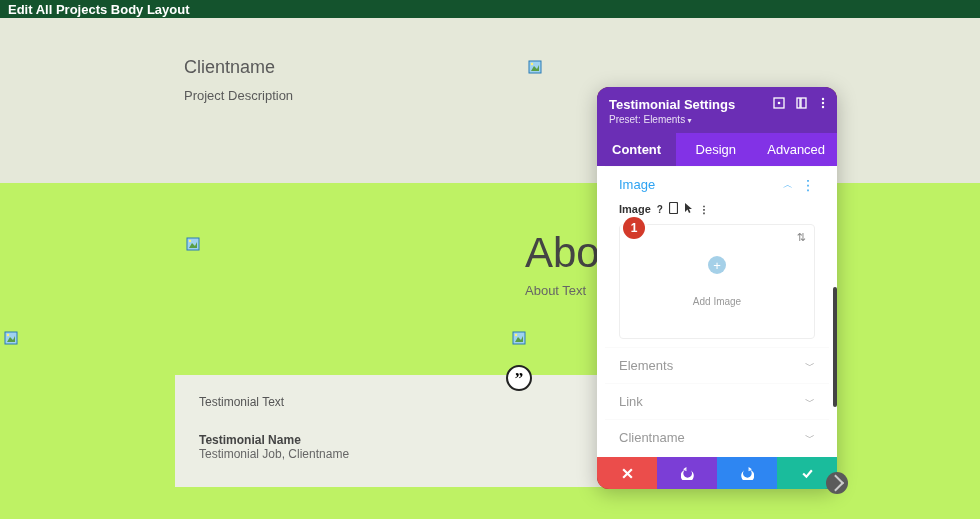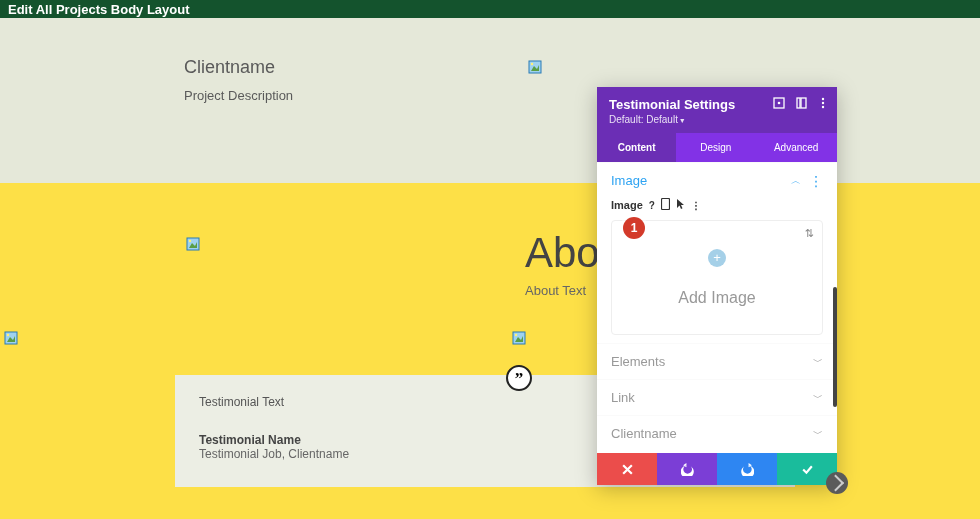--- a/index.html
+++ b/index.html
@@ -51,21 +51,21 @@
   .broken-img {
     width: 14px; height: 14px;
     display: inline-block;
     position: relative;
   }
   .broken-img svg { width: 14px; height: 14px; display: block; }
   .bimg-top { position: absolute; left: 528px; top: 42px; }
   .section2 {
     position: absolute;
     left: 0; right: 0; top: 165px; bottom: 0;
-    background: #fde047;
+    background: #bef264;
     padding-left: 8px;
   }
   .bimg-s2a { position: absolute; left: 186px; top: 54px; }
   .about-heading {
     position: absolute;
     left: 525px;
     top: 46px;
     font-size: 42px;
     font-weight: 500;
     color: #444;
@@ -110,21 +110,21 @@
   .testimonial-card .t-name { font-size: 12px; font-weight: 700; color: #444; }
   .testimonial-card .t-job  { font-size: 12px; color: #666;}
   
   .panel {
     position: absolute;
     left: 597px;
     top: 87px;
     width: 240px;
     background: #7f1d1d;
     box-shadow: 0 4px 20px rgba(0,0,0,0.25);
-    border-radius: 0;
+    border-radius: 12px;
     overflow: hidden;
     z-index: 10;
   }
   .panel-header {
     background: #6b2eb5;
     color: #fff;
     padding: 10px 12px 8px;
     position: relative;
   }
   .panel-header .title { font-size: 13px; font-weight: 700; }
@@ -136,33 +136,33 @@
     top: 8px;
     display: flex;
     gap: 10px;
     align-items: center;
   }
   .hdr-icons svg { width: 12px; height: 12px; fill: #fff; }
   .tabs {
     background: #8232e6;
     display: flex;
     color: #fff;
-    font-size: 10px;
+    font-size: 13px;
   }
   .tabs .tab {
     padding: 9px 0;
     text-align: center;
     cursor: pointer;
   }
   .tabs .tab:nth-child(1){ width: 33%; background:#6b2eb5; font-weight: 600;}
   .tabs .tab:nth-child(2){ width: 33%;}
   .tabs .tab:nth-child(3){ width: 34%;}
   .panel-body {
     background: #fff;
-    padding: 0 0 2px;
+    padding: 0 8px 2px;
   }
   .group-head {
     display: flex;
     align-items: center;
     justify-content: space-between;
     padding: 10px 14px;
     font-size: 13px;
     color: #999;
     cursor: pointer;
     border-top: 1px solid rgba(0,0,0,0.02);
@@ -202,21 +202,21 @@
   .add-plus {
     width: 18px; height: 18px;
     border-radius: 50%;
     background: #a5d0e8;
     color: #fff;
     display: flex; align-items: center; justify-content: center;
     font-size: 13px;
     margin-bottom: 6px;
   }
   .add-text {
-    font-size: 16px;
+    font-size: 10px;
     color: #999;
     margin-top: 16px;
   }
   .footer-btns {
     display: flex;
     height: 32px;
   }
   .footer-btns .fbtn {
     flex: 1;
     display: flex;
@@ -329,21 +329,21 @@
       <div class="t-text">Testimonial Text</div>
       <div class="t-name">Testimonial Name</div>
       <div class="t-job">Testimonial Job, Clientname</div>
     </div>
   </div>
 </div>
 
 <div class="panel">
   <div class="panel-header">
     <div class="title">Testimonial Settings</div>
-    <div class="preset">Default: Default</div>
+    <div class="preset">Preset: Elements</div>
     <div class="hdr-icons">
       <span><svg viewBox="0 0 12 12">
             <rect x="1" y="1" width="10" height="10" fill="none" stroke="#fff" stroke-width="1.3"></rect>
             <circle cx="6" cy="6" r="1.3" fill="#fff"></circle>
           </svg></span>
       <span><svg viewBox="0 0 12 12">
             <rect x="2" y="1" width="3" height="10" fill="none" stroke="#fff" stroke-width="1.3"></rect>
             <rect x="6" y="1" width="5" height="10" fill="none" stroke="#fff" stroke-width="1.3"></rect>
           </svg></span>
       <span><svg viewBox="0 0 12 12">

